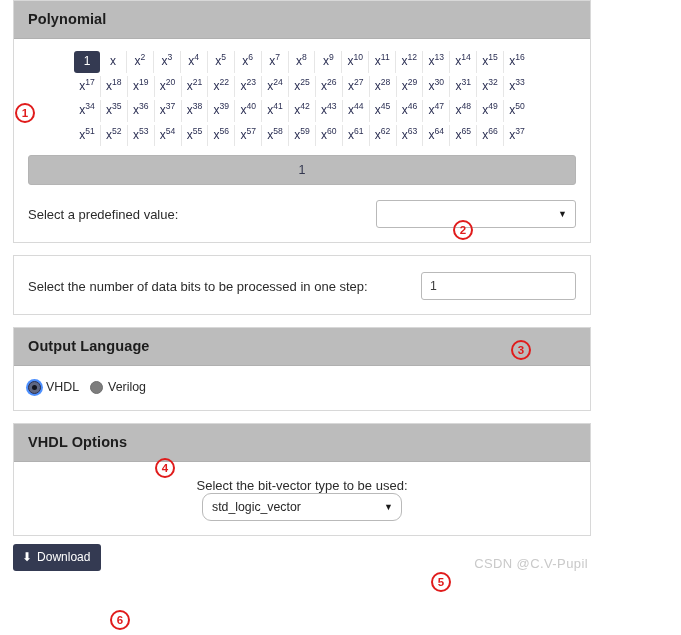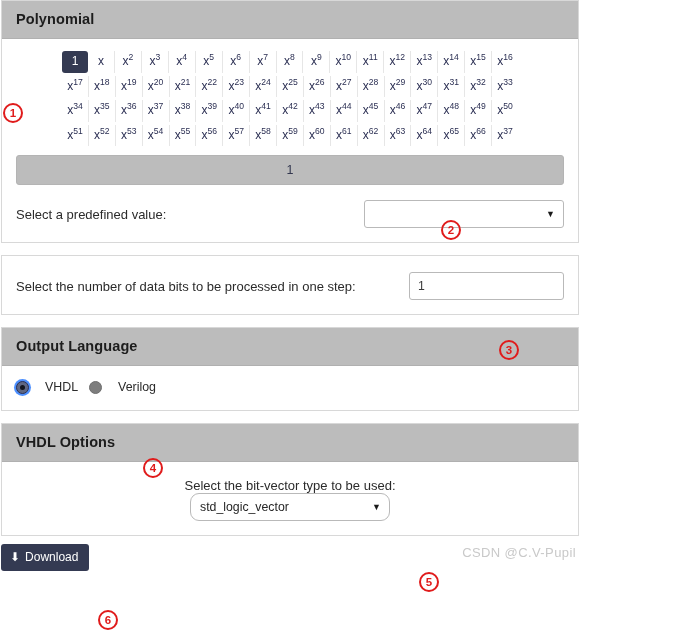--- a/index.html
+++ b/index.html
@@ -7,20 +7,21 @@
     margin: 0; padding: 0;
     width: 681px; height: 635px;
     background: #ffffff;
     font-family: "Liberation Sans", sans-serif;
   }
   .page {
     position: relative;
     width: 580px; height: 635px;
     overflow: hidden;
     background: #ffffff;
+    margin-left: 12px;
   }
 
   
   .panel {
     border: 1px solid #d8d8d8;
     background: #ffffff;
     margin: 0 1px;
   }
   .panel-head {
     background: #bcbcbc;
@@ -141,21 +142,20 @@
   }
 
   
   .radio-group { display: flex; align-items: center; }
   .radio-item {
     display: flex;
     align-items: center;
     margin-right: 11px;
     font-size: 12.4px;
     color: #2b2b2b;
-    gap: 11px;
   }
   .radio-dot {
     width: 13px; height: 13px;
     border-radius: 50%;
     margin-right: 5px;
     display: inline-block;
     position: relative;
   }
   .radio-dot.on {
     background: #5f6782;
@@ -195,21 +195,21 @@
     align-items: center;
     cursor: pointer;
   }
   .btn-download .dl-icon {
     display: inline-block;
     margin-right: 5px;
     line-height: 1;
   }
   .watermark {
     position: absolute;
-    right: 4px; top: 5px;
+    right: 4px; top: 16px;
     font-size: 13px;
     color: #c9c9c9;
     letter-spacing: 0.4px;
   }
 
   
   .anno {
     position: absolute;
     width: 20px; height: 20px;
     border: 2px solid #e01b1b;

